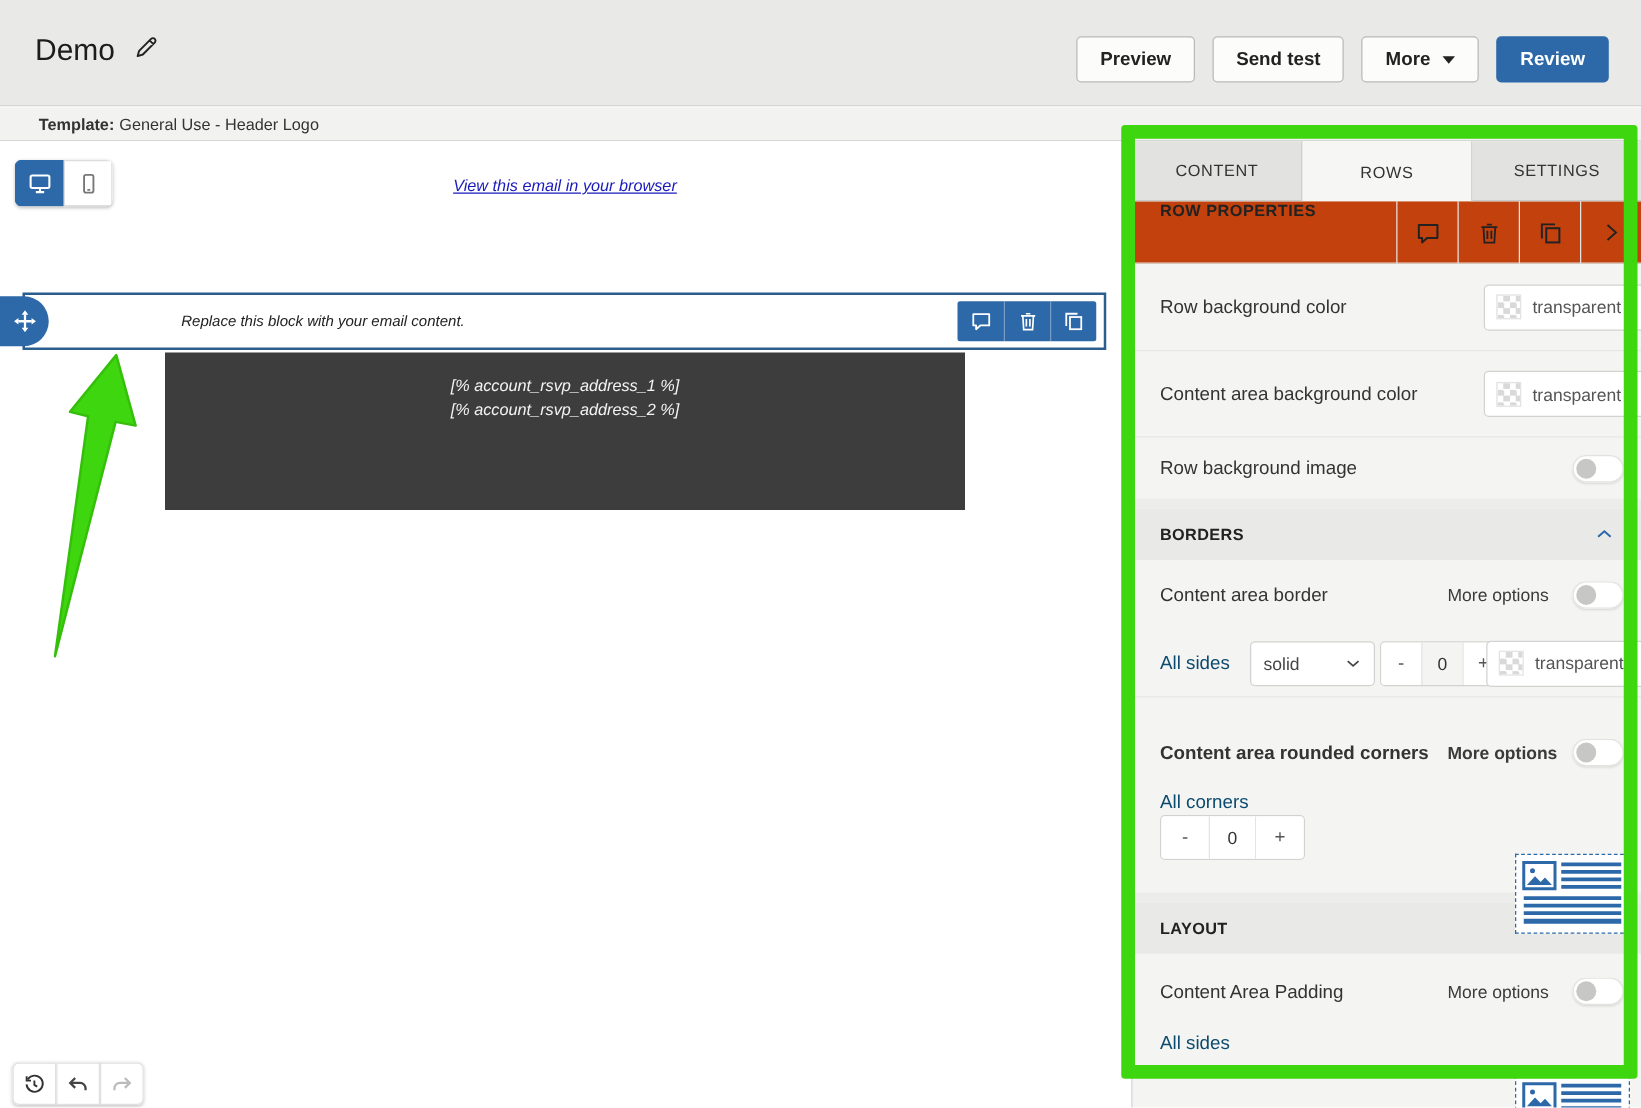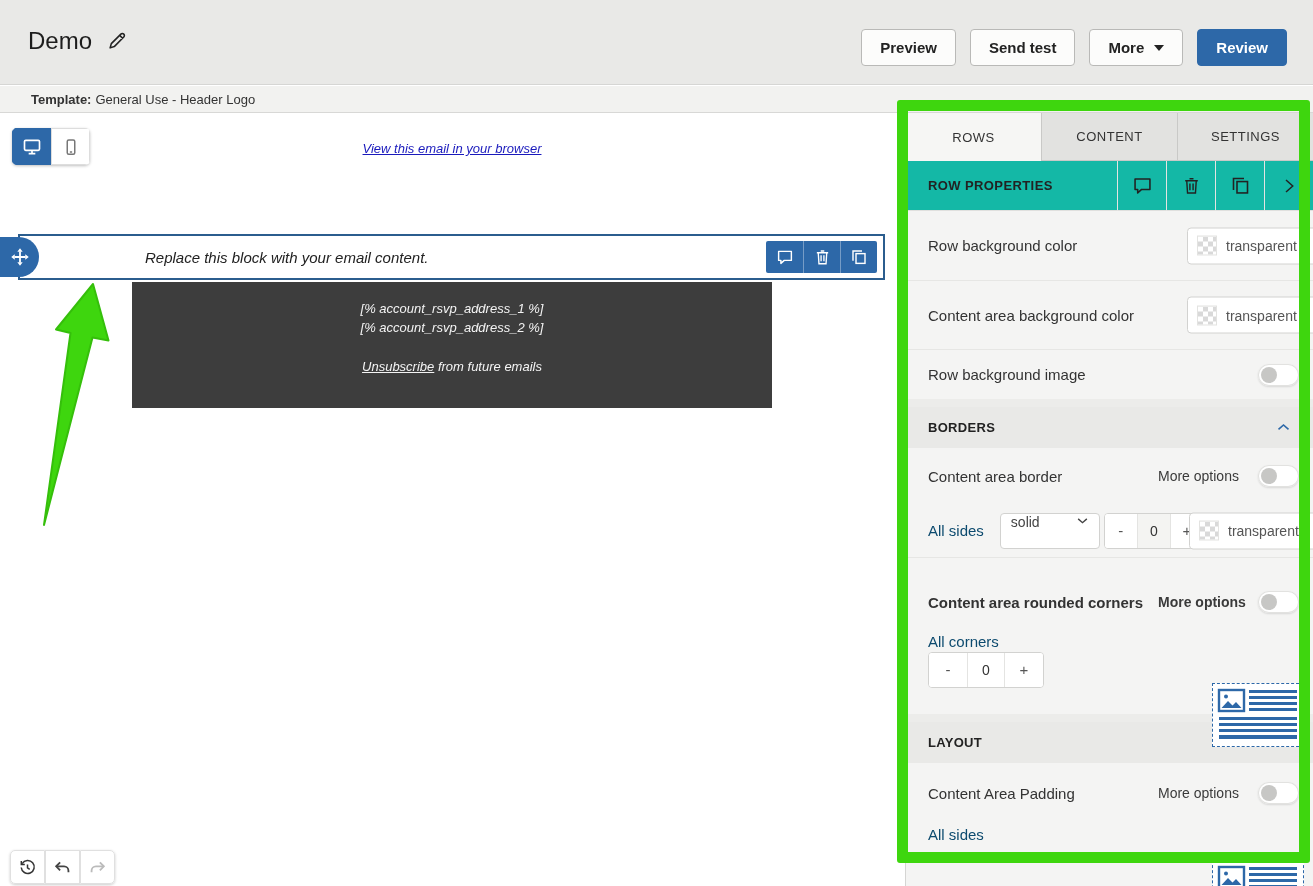--- a/index.html
+++ b/index.html
@@ -11,21 +11,21 @@
     --panel-bg:#f4f4f3;
     --section-bg:#e9e9e7;
   }
   *{box-sizing:border-box;margin:0;padding:0;}
   html,body{width:1313px;height:886px;overflow:hidden;}
   body{position:relative;font-family:"Liberation Sans","DejaVu Sans",sans-serif;background:#fff;color:#222;}
   svg{display:block;}
 
   
   .top-header{position:absolute;left:0;top:0;width:1313px;height:85px;background:#e9e9e7;border-bottom:1px solid #d6d6d4;}
-  .doc-title-wrap{position:absolute;left:28px;top:27px;display:flex;align-items:center;gap:14px;}
+  .doc-title-wrap{position:absolute;left:28px;top:27px;display:flex;align-items:flex-start;gap:14px;}
   .doc-title{font-size:24px;color:#1d1d1d;}
   .hdr-buttons{position:absolute;right:26px;top:29px;display:flex;gap:14px;}
   .btn{height:37px;padding:0 18px;border:1px solid #b9b9b7;border-radius:4px;background:#fcfcfb;font-size:15px;font-weight:bold;color:#222;display:flex;align-items:center;gap:10px;cursor:pointer;}
   .btn.primary{background:var(--accent);border-color:var(--accent);color:#fff;}
   .caret-down{width:0;height:0;border-left:5px solid transparent;border-right:5px solid transparent;border-top:6px solid #222;}
 
   
   .template-bar{position:absolute;left:0;top:86px;width:1313px;height:27px;background:#f2f2f0;border-bottom:1px solid #d8d8d6;display:flex;align-items:center;padding-left:31px;font-size:13px;color:#333;}
   .template-bar b{margin-right:4px;}
 
@@ -33,21 +33,21 @@
   .canvas{position:absolute;left:0;top:113px;width:905px;height:773px;background:#fff;font-style:italic;}
   .device-toggle{position:absolute;left:12px;top:15px;display:flex;border-radius:5px;box-shadow:0 1px 3px rgba(0,0,0,.25);overflow:hidden;}
   .device-btn{width:39px;height:37px;display:flex;align-items:center;justify-content:center;background:#fff;border:1px solid #ddd;cursor:pointer;}
   .device-btn.active{background:var(--accent);border-color:var(--accent);}
   .browser-link{position:absolute;left:132px;top:28px;width:640px;text-align:center;font-size:13px;}
   .browser-link a{color:#1a1abc;text-decoration:underline;cursor:pointer;}
 
   .email-header{position:absolute;left:132px;top:59px;width:640px;height:60px;background:var(--gvsu-blue);display:flex;align-items:center;justify-content:center;gap:9px;}
   .gvsu-text{color:#fff;font-family:"Liberation Serif","DejaVu Serif",serif;font-weight:bold;font-size:17px;letter-spacing:.5px;}
 
-  .selected-row{position:absolute;left:18px;top:121px;width:867px;height:46px;background:#fff;border:2px solid var(--selection-blue);display:flex;align-items:center;padding-left:125px;font-size:15px;color:#222;cursor:pointer;}
+  .selected-row{position:absolute;left:18px;top:121px;width:867px;height:46px;background:#fff;border:2px solid var(--selection-blue);display:flex;align-items:center;padding-left:125px;font-size:12px;color:#222;cursor:pointer;}
   .drag-handle{position:absolute;left:0px;top:124px;width:39px;height:40px;background:var(--accent);border-radius:0 20px 20px 0;display:flex;align-items:center;justify-content:center;cursor:grab;}
   .row-actions{position:absolute;left:766px;top:128px;height:32px;display:flex;background:var(--accent);border-radius:2px;overflow:hidden;}
   .row-action{width:37px;height:32px;display:flex;align-items:center;justify-content:center;cursor:pointer;}
   .row-action + .row-action{border-left:1px solid rgba(255,255,255,.35);}
 
   .email-footer{position:absolute;left:132px;top:169px;width:640px;height:126px;background:var(--footer-dark);color:#f4f4f4;font-size:13px;text-align:center;padding-top:17px;line-height:19px;}
   .email-footer .unsub{margin-top:20px;}
   .email-footer .unsub a{color:#f4f4f4;text-decoration:underline;cursor:pointer;}
 
   .green-arrow{position:absolute;left:0;top:0;width:905px;height:773px;pointer-events:none;}
@@ -56,34 +56,34 @@
   .hist-btn{width:35px;height:34px;background:#fff;border:1px solid #e0e0e0;display:flex;align-items:center;justify-content:center;cursor:pointer;}
   .hist-btn:first-child{border-radius:5px 0 0 5px;}
   .hist-btn:last-child{border-radius:0 5px 5px 0;}
 
   
   .panel{position:absolute;left:905px;top:113px;width:408px;height:773px;background:var(--panel-bg);border-left:1px solid #d5d5d3;}
   .tabs{display:flex;height:48px;}
   .tab{flex:1;display:flex;align-items:center;justify-content:center;font-size:13px;letter-spacing:.5px;color:#333;background:#e2e2e0;border-bottom:1px solid #c9c9c7;border-right:1px solid #c9c9c7;cursor:pointer;}
   .tab:last-child{border-right:none;}
   .tab.active{background:#f6f6f4;border-bottom:none;}
-  .row-props{height:50px;background:#14b8a6;border-bottom:1px solid #e0e0de;display:flex;align-items:center;}
+  .row-props{height:50px;background:#c2410c;border-bottom:1px solid #e0e0de;display:flex;align-items:flex-start;}
   .row-props-title{flex:1;padding-left:22px;font-size:13px;font-weight:bold;letter-spacing:.4px;color:#222;}
   .rp-icon{width:49px;height:50px;display:flex;align-items:center;justify-content:center;border-left:1px solid #e4e4e2;cursor:pointer;}
   .section-hdr{height:41px;background:var(--section-bg);display:flex;align-items:center;padding:0 22px;font-size:13px;font-weight:bold;letter-spacing:.3px;color:#222;cursor:pointer;}
   .section-hdr .spacer{flex:1;}
   .p-row{position:relative;border-bottom:1px solid #e6e6e4;padding-left:22px;display:flex;align-items:center;font-size:15px;color:#333;}
   .p-row.no-border{border-bottom:none;}
   .swatch-btn{position:absolute;left:281px;top:50%;transform:translateY(-50%);width:150px;height:37px;background:#fff;border:1px solid #d2d2d0;border-radius:4px;display:flex;align-items:center;gap:9px;padding-left:9px;font-size:14px;color:#555;cursor:pointer;}
   .checker{width:20px;height:20px;border:1px solid #e3e3e1;background-image:conic-gradient(#d9d9d9 25%,#fff 25% 50%,#d9d9d9 50% 75%,#fff 75%);background-size:10px 10px;flex:none;}
   .toggle{position:absolute;left:352px;top:50%;transform:translateY(-50%);width:41px;height:22px;border-radius:11px;background:#fff;box-shadow:inset 0 0 0 1px #e2e2e0,0 1px 2px rgba(0,0,0,.12);cursor:pointer;}
   .toggle .knob{position:absolute;left:3px;top:3px;width:16px;height:16px;border-radius:50%;background:#c7c7c5;}
   .more-label{position:absolute;left:252px;font-size:14px;color:#3a3a3a;}
   .gap-strip{height:8px;background:#ececea;}
-  .select-box{height:36px;width:100px;background:#fff;border:1px solid #d2d2d0;border-radius:4px;display:flex;justify-content:space-between;padding:0 10px;font-size:14px;color:#444;margin-left:16px;cursor:pointer;}
+  .select-box{height:36px;width:100px;background:#fff;border:1px solid #d2d2d0;border-radius:4px;display:flex;align-items:center;justify-content:space-between;padding:0 10px;font-size:14px;color:#444;margin-left:16px;cursor:pointer;}
   .stepper{display:flex;height:36px;border:1px solid #d2d2d0;border-radius:4px;overflow:hidden;background:#fff;margin-left:4px;}
   .step-btn{width:32px;display:flex;align-items:center;justify-content:center;font-size:15px;color:#555;background:#fff;cursor:pointer;}
   .step-val{width:34px;display:flex;align-items:center;justify-content:center;font-size:14px;color:#333;background:#f4f4f2;border-left:1px solid #e4e4e2;border-right:1px solid #e4e4e2;}
   .stepper.wide .step-btn{width:38px;}
   .stepper.wide .step-val{width:38px;}
   .sub-label{font-size:15px;color:#0c4a6e;}
   .dashed-thumb{position:absolute;width:92px;height:64px;background:#fff;border:1px dashed var(--accent);display:flex;align-items:center;justify-content:center;}
 
   .green-frame{position:absolute;left:897px;top:100px;width:413px;height:763px;border:11px solid var(--annotation-green);border-radius:3px;pointer-events:none;z-index:50;}
 </style>
@@ -161,23 +161,20 @@
       <svg width="18" height="18" viewBox="0 0 24 24">
           <rect x="8" y="7.5" width="12" height="13" fill="none" stroke="#fff" stroke-width="1.9"></rect>
           <path d="M16 4H4v13" fill="none" stroke="#fff" stroke-width="1.9"></path>
         </svg>
     </div>
   </div>
 
   <div class="email-footer">
     <div>[% account_rsvp_address_1 %]</div>
     <div>[% account_rsvp_address_2 %]</div>
-    <div class="unsub">
-      <a>Unsubscribe</a><span> from future emails</span>
-    </div>
   </div>
 
   <svg class="green-arrow" viewBox="0 0 905 773">
     <polygon points="93,171 108.5,227.5 92.5,224.5 44,412 70.5,220 56,216.5" fill="#3ed60e" stroke="#35bf0b" stroke-width="2" stroke-linejoin="round"></polygon>
   </svg>
 
   <div class="history-bar">
     <div class="hist-btn">
       <svg width="19" height="19" viewBox="0 0 24 24">
           <path d="M5.3 7a8.2 8.2 0 1 1-1.2 5" fill="none" stroke="#333" stroke-width="1.9"></path>
@@ -196,22 +193,22 @@
           <path d="M15 5.5l5 5-5 5" fill="none" stroke="#bbb" stroke-width="2.3"></path>
           <path d="M19.5 10.5H10a5.5 5.5 0 0 0-5.5 5.5v2" fill="none" stroke="#bbb" stroke-width="2.3"></path>
         </svg>
     </div>
   </div>
 </div>
 
 <div class="panel">
 
   <div class="tabs">
+    <div class="tab">CONTENT</div>
     <div class="tab active">ROWS</div>
-    <div class="tab">CONTENT</div>
     <div class="tab">SETTINGS</div>
   </div>
 
   <div class="row-props">
     <div class="row-props-title">ROW PROPERTIES</div>
     <div class="rp-icon">
       <svg width="21" height="21" viewBox="0 0 24 24">
           <path d="M3.5 4.5h17v12h-9.5l-4.5 4v-4h-3z" fill="none" stroke="#222" stroke-width="1.8" stroke-linejoin="round"></path>
         </svg>
     </div>

